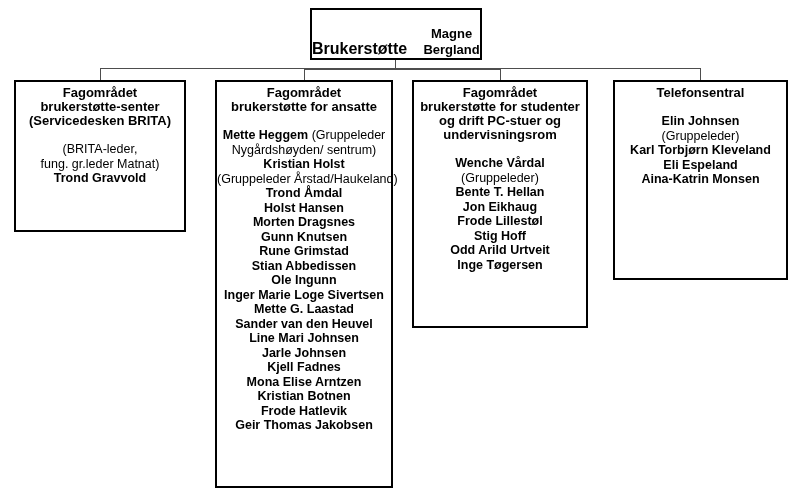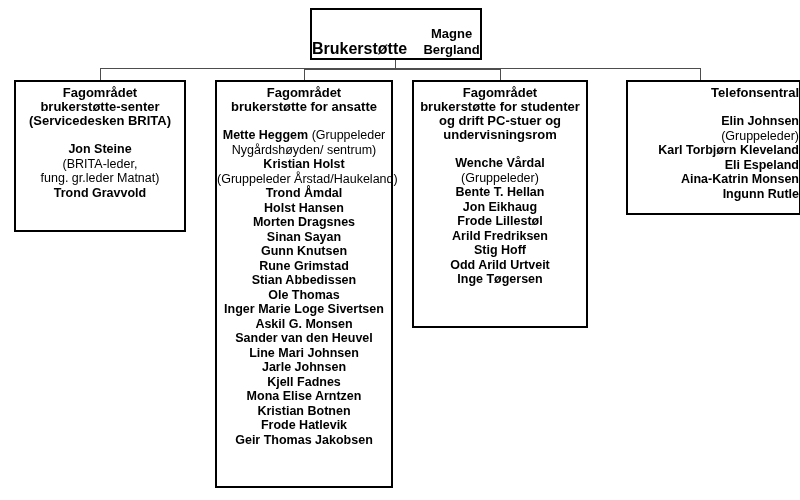--- a/index.html
+++ b/index.html
@@ -21,21 +21,21 @@
   .member-line .r { font-weight:normal; }
   .root-box {
     left:310px; top:8px; width:172px; height:52px;
     display:flex; justify-content:center;align-items:flex-end;
   }
   .root-title  { font-size:16px; font-weight:bold; line-height:19px; }
   .root-manager{ font-size:13px; font-weight:bold; line-height:16px;margin-left:16px; }
   .box-1 { left:14px;  top:80px; width:172px; height:152px; }
   .box-2 { left:215px; top:80px; width:178px; height:408px; }
   .box-3 { left:412px; top:80px; width:176px; height:248px; }
-  .box-4 { left:626px; top:80px; width:175px; height:135px;text-align:right; }
+  .box-4 { left:613px; top:80px; width:175px; height:200px; }
   .line { position:absolute; background:#4d4d4d; }
   .stub   { left:395px; top:60px; width:1px;   height:8px; }
   .rail   { left:100px; top:68px; width:601px; height:1px; }
   .rail-thick { left:304px; top:68px; width:197px; height:2px; }
   .drop-1 { left:100px; top:69px; width:1px; height:11px; }
   .drop-2 { left:304px; top:69px; width:1px; height:11px; }
   .drop-3 { left:500px; top:69px; width:1px; height:11px; }
   .drop-4 { left:700px; top:69px; width:1px; height:11px; }
 </style>
 </head>
@@ -54,45 +54,43 @@
   <div class="line drop-1"></div>
   <div class="line drop-2"></div>
   <div class="line drop-3"></div>
   <div class="line drop-4"></div>
 
   <div class="org-box box-1">
     <div class="box-title">Fagområdet
 brukerstøtte-senter
 (Servicedesken BRITA)</div>
     <div class="members">
-        <div class="member-line"><span class="b">Jon Steine</span></div>
         <div class="member-line"><span class="r">(BRITA-leder,</span></div>
         <div class="member-line"><span class="r">fung. gr.leder Matnat)</span></div>
         <div class="member-line"><span class="b">Trond Gravvold</span></div>
       </div>
   </div>
 
   <div class="org-box box-2">
     <div class="box-title">Fagområdet
 brukerstøtte for ansatte</div>
     <div class="members">
         <div class="member-line"><span class="b">Mette Heggem </span><span class="r">(Gruppeleder</span></div>
         <div class="member-line"><span class="r">Nygårdshøyden/ sentrum)</span></div>
         <div class="member-line"><span class="b">Kristian Holst</span></div>
         <div class="member-line"><span class="r">(Gruppeleder Årstad/Haukeland)</span></div>
         <div class="member-line"><span class="b">Trond Åmdal</span></div>
         <div class="member-line"><span class="b">Holst Hansen</span></div>
         <div class="member-line"><span class="b">Morten Dragsnes</span></div>
-        <div class="member-line"><span class="b">Sinan Sayan</span></div>
         <div class="member-line"><span class="b">Gunn Knutsen</span></div>
         <div class="member-line"><span class="b">Rune Grimstad</span></div>
         <div class="member-line"><span class="b">Stian Abbedissen</span></div>
-        <div class="member-line"><span class="b">Ole Thomas</span></div>
+        <div class="member-line"><span class="b">Ole Ingunn</span></div>
         <div class="member-line"><span class="b">Inger Marie Loge Sivertsen</span></div>
-        <div class="member-line"><span class="b">Askil G. Monsen</span></div>
+        <div class="member-line"><span class="b">Mette G. Laastad</span></div>
         <div class="member-line"><span class="b">Sander van den Heuvel</span></div>
         <div class="member-line"><span class="b">Line Mari Johnsen</span></div>
         <div class="member-line"><span class="b">Jarle Johnsen</span></div>
         <div class="member-line"><span class="b">Kjell Fadnes</span></div>
         <div class="member-line"><span class="b">Mona Elise Arntzen</span></div>
         <div class="member-line"><span class="b">Kristian Botnen</span></div>
         <div class="member-line"><span class="b">Frode Hatlevik</span></div>
         <div class="member-line"><span class="b">Geir Thomas Jakobsen</span></div>
       </div>
   </div>
@@ -101,32 +99,30 @@
     <div class="box-title">Fagområdet
 brukerstøtte for studenter
 og drift PC-stuer og
 undervisningsrom</div>
     <div class="members">
         <div class="member-line"><span class="b">Wenche Vårdal</span></div>
         <div class="member-line"><span class="r">(Gruppeleder)</span></div>
         <div class="member-line"><span class="b">Bente T. Hellan</span></div>
         <div class="member-line"><span class="b">Jon Eikhaug</span></div>
         <div class="member-line"><span class="b">Frode Lillestøl</span></div>
-        <div class="member-line"><span class="b">Arild Fredriksen</span></div>
         <div class="member-line"><span class="b">Stig Hoff</span></div>
         <div class="member-line"><span class="b">Odd Arild Urtveit</span></div>
         <div class="member-line"><span class="b">Inge Tøgersen</span></div>
       </div>
   </div>
 
   <div class="org-box box-4">
     <div class="box-title">Telefonsentral</div>
     <div class="members">
         <div class="member-line"><span class="b">Elin Johnsen</span></div>
         <div class="member-line"><span class="r">(Gruppeleder)</span></div>
         <div class="member-line"><span class="b">Karl Torbjørn Kleveland</span></div>
         <div class="member-line"><span class="b">Eli Espeland</span></div>
         <div class="member-line"><span class="b">Aina-Katrin Monsen</span></div>
-        <div class="member-line"><span class="b">Ingunn Rutle</span></div>
       </div>
   </div>
 
 </div>
 
 </body></html>

